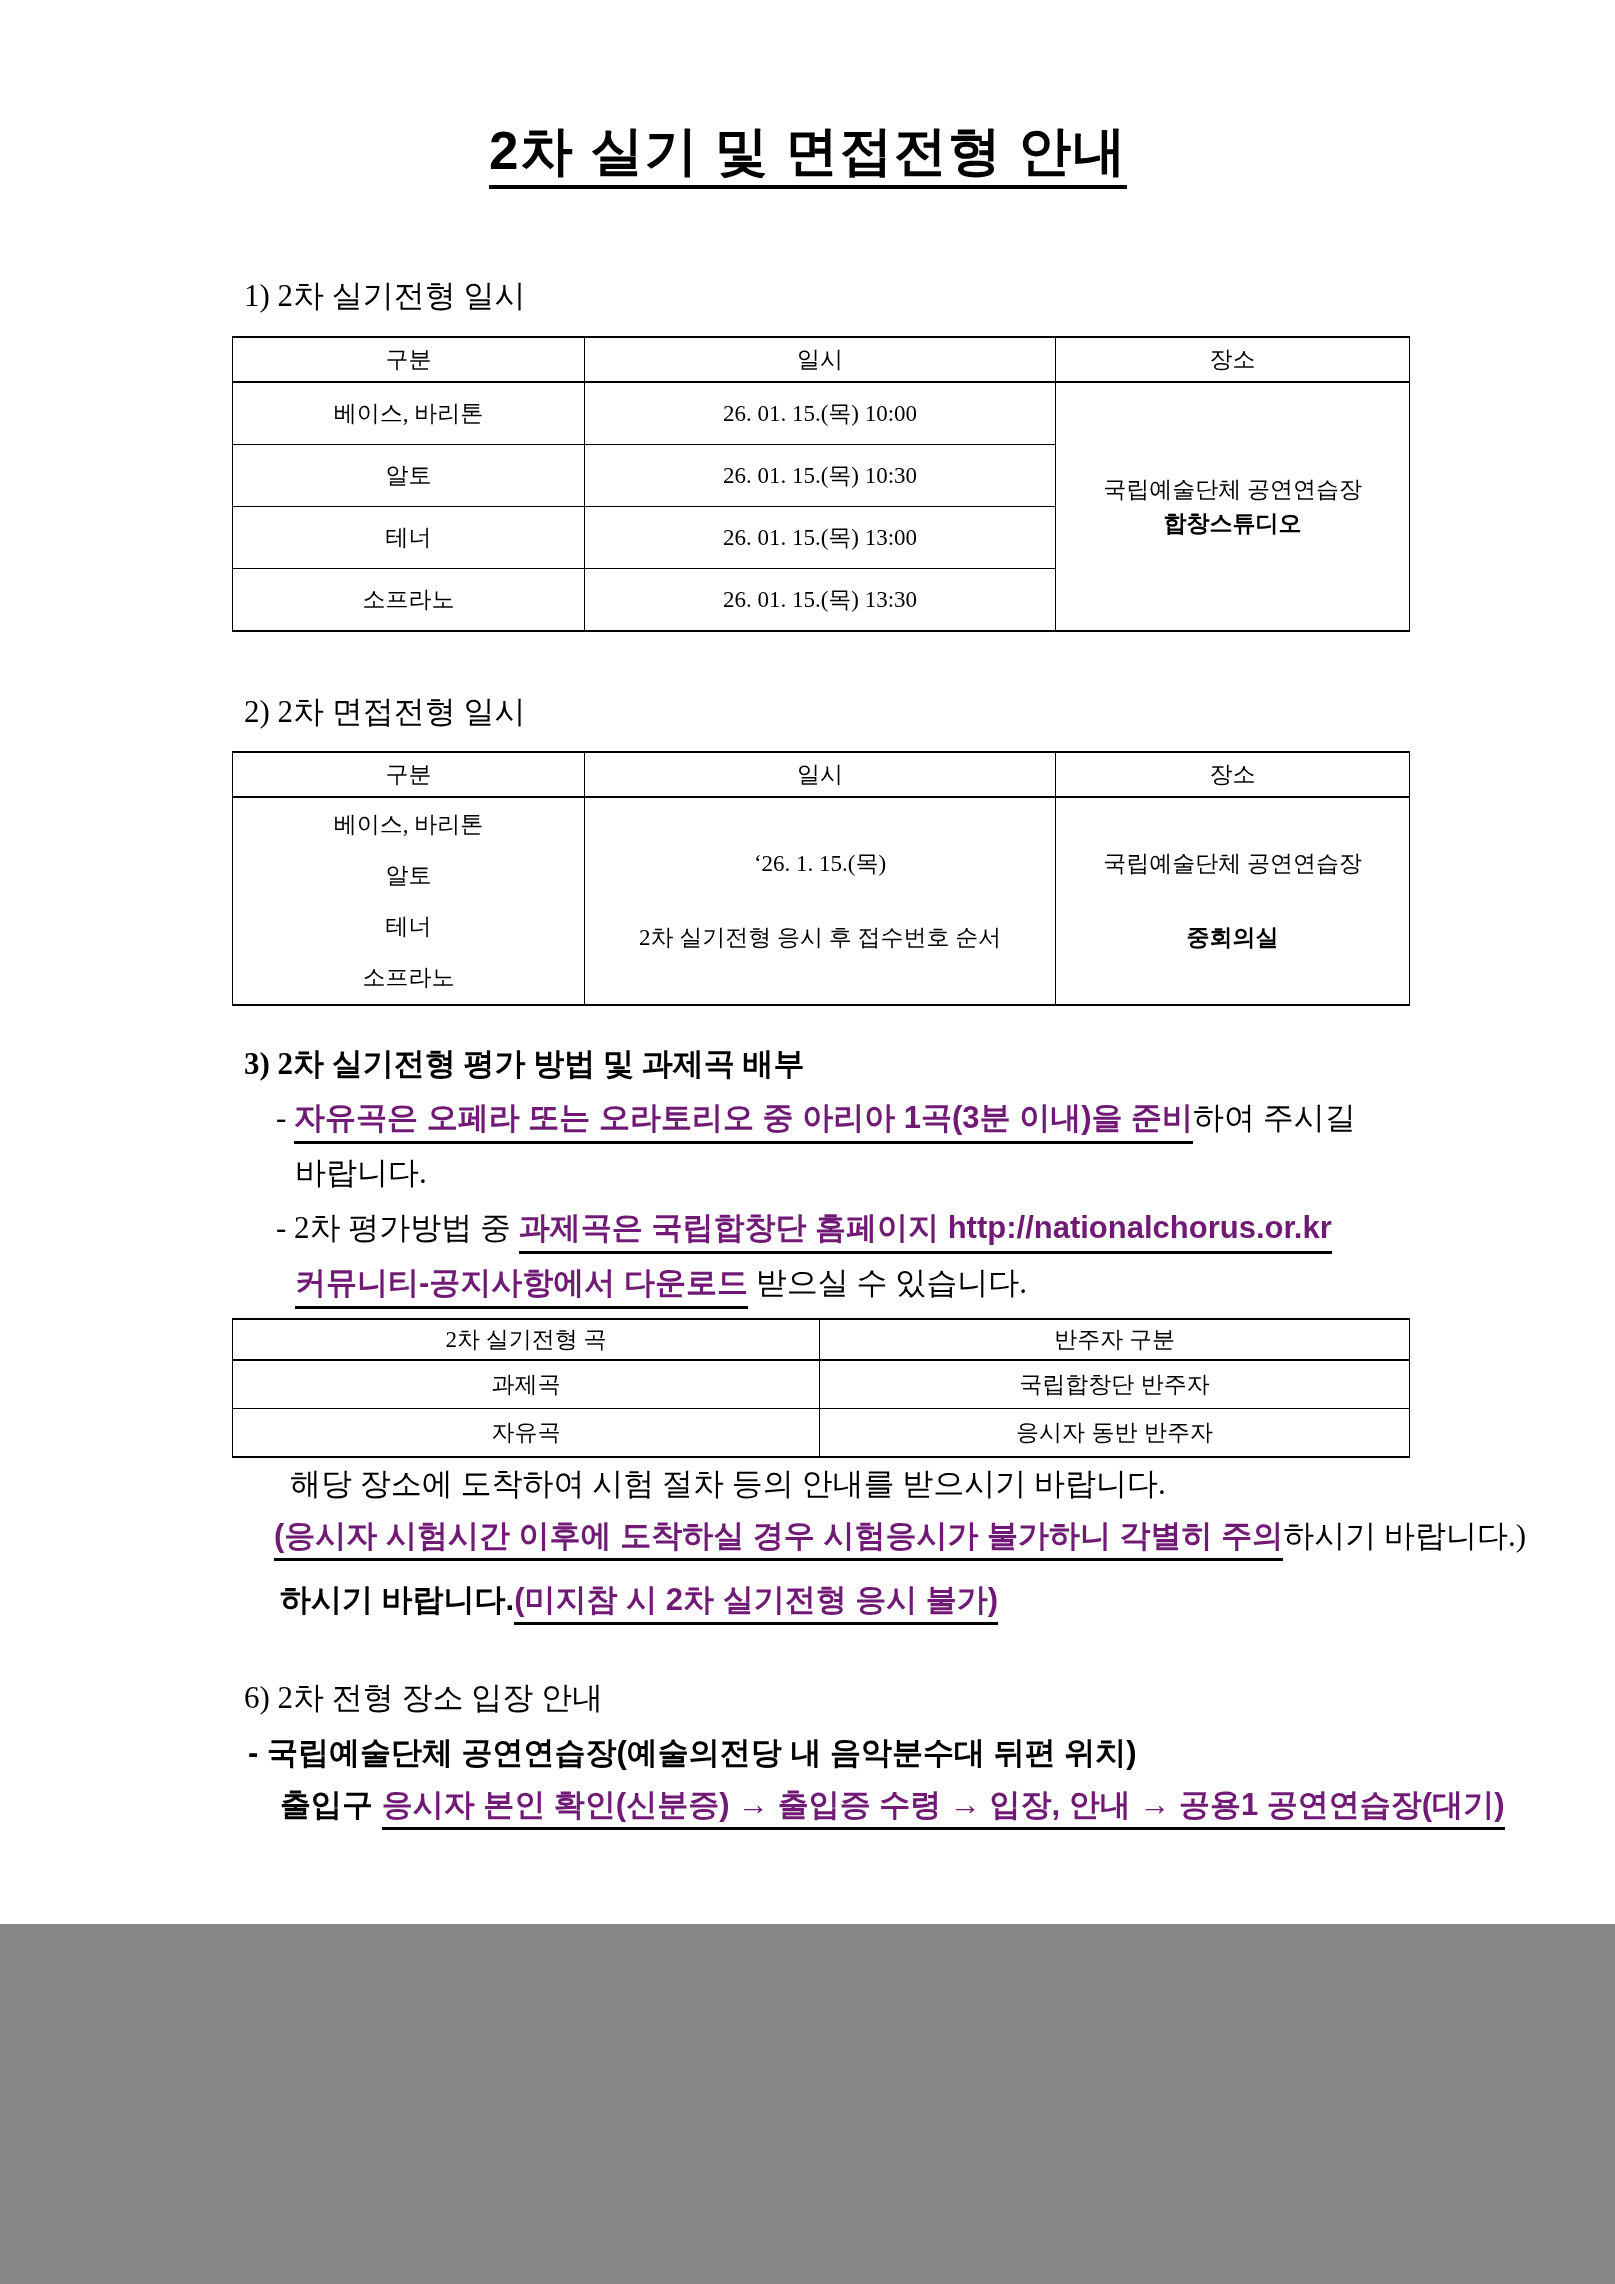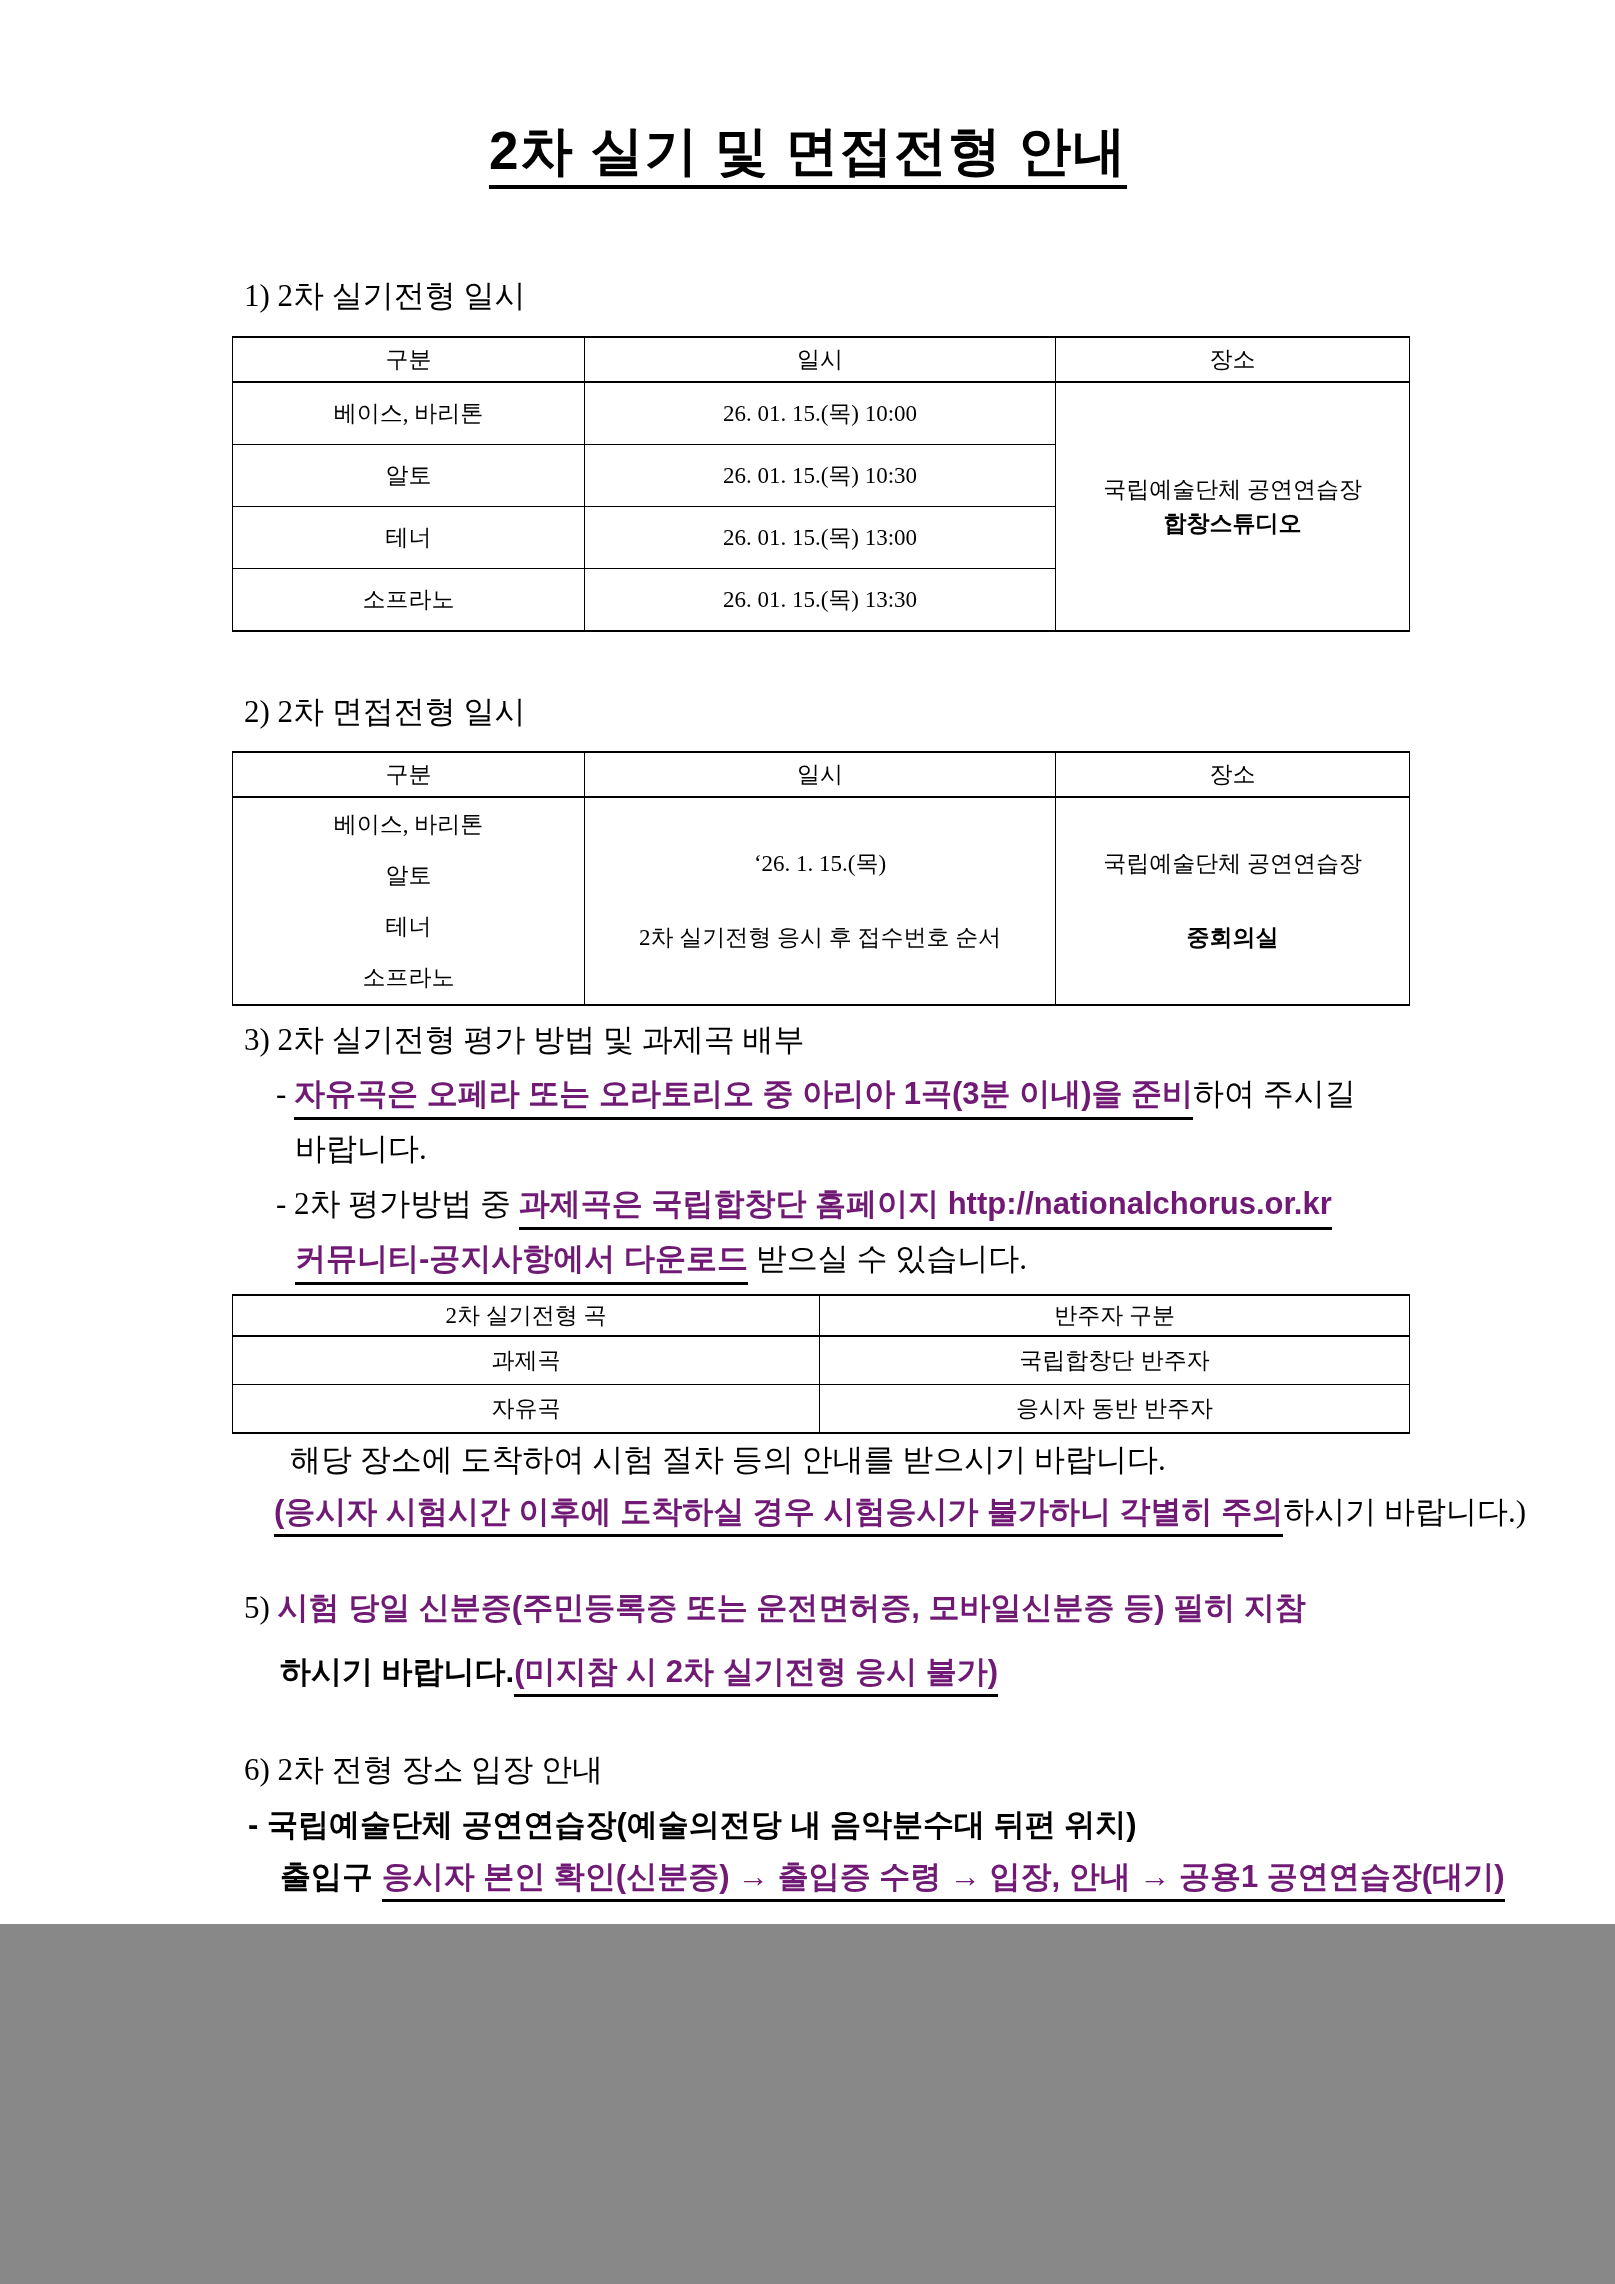--- a/index.html
+++ b/index.html
@@ -71,21 +71,21 @@
   .s5-l1    { padding-left:244px; }
   .s5-l2    { padding-left:280px; }
   .s6-l1    { padding-left:248px; }
   .s6-l2    { padding-left:280px; }
   .s6-l3    { padding-left:274px; }
 
   .mt-h1 { margin-top:88px; }
   .mt-t1 { margin-top:21px; }
   .mt-h2 { margin-top:60px; }
   .mt-t2 { margin-top:19.6px; }
-  .mt-h3 { margin-top:14px; }
+  .mt-h3 { margin-top:38px;font-weight:bold; }
   .mt-b1 { margin-top:7.8px; }
   .mt-t3 { margin-top:7.8px; }
   .mt-s4 { margin-top:50px; }
   .mt-s5 { margin-top:44px; }
   .mt-s5b{ margin-top:11.7px; }
   .mt-s6 { margin-top:52px; }
   .mt-s6a{ margin-top:10.4px; }
 </style>
 </head>
 <body>
@@ -191,21 +191,20 @@
     <tr>
       <td class="gb">자유곡</td>
       <td class="gb">응시자 동반 반주자</td>
     </tr>
   </tbody>
     </table>
 
   <div class="line s4-l2">해당 장소에 도착하여 시험 절차 등의 안내를 받으시기 바랍니다.</div>
   <div class="line s4-l3"><span class="red gb u">(응시자 시험시간 이후에 도착하실 경우 시험응시가 불가하니 각별히 주의</span><span>하시기 바랍니다.)</span></div>
 
-  <div class="line s5-l1 mt-s5"><span>5) </span><span class="red gb">시험 당일 신분증(주민등록증 또는 운전면허증, 모바일신분증 등) 필히 지참</span></div>
   <div class="line s5-l2 mt-s5b"><span class="gb">하시기 바랍니다.</span><span class="red gb u">(미지참 시 2차 실기전형 응시 불가)</span></div>
 
   <div class="sec-heading mt-s6">6) 2차 전형 장소 입장 안내</div>
   <div class="line gb s6-l1 mt-s6a">- 국립예술단체 공연연습장(예술의전당 내 음악분수대 뒤편 위치)</div>
   <div class="line s6-l2"><span class="gb">출입구 </span><span class="red gb u">응시자 본인 확인(신분증) → 출입증 수령 → 입장, 안내 → 공용1 공연연습장(대기)</span></div>
 
 </div>
 
 
 </body></html>

